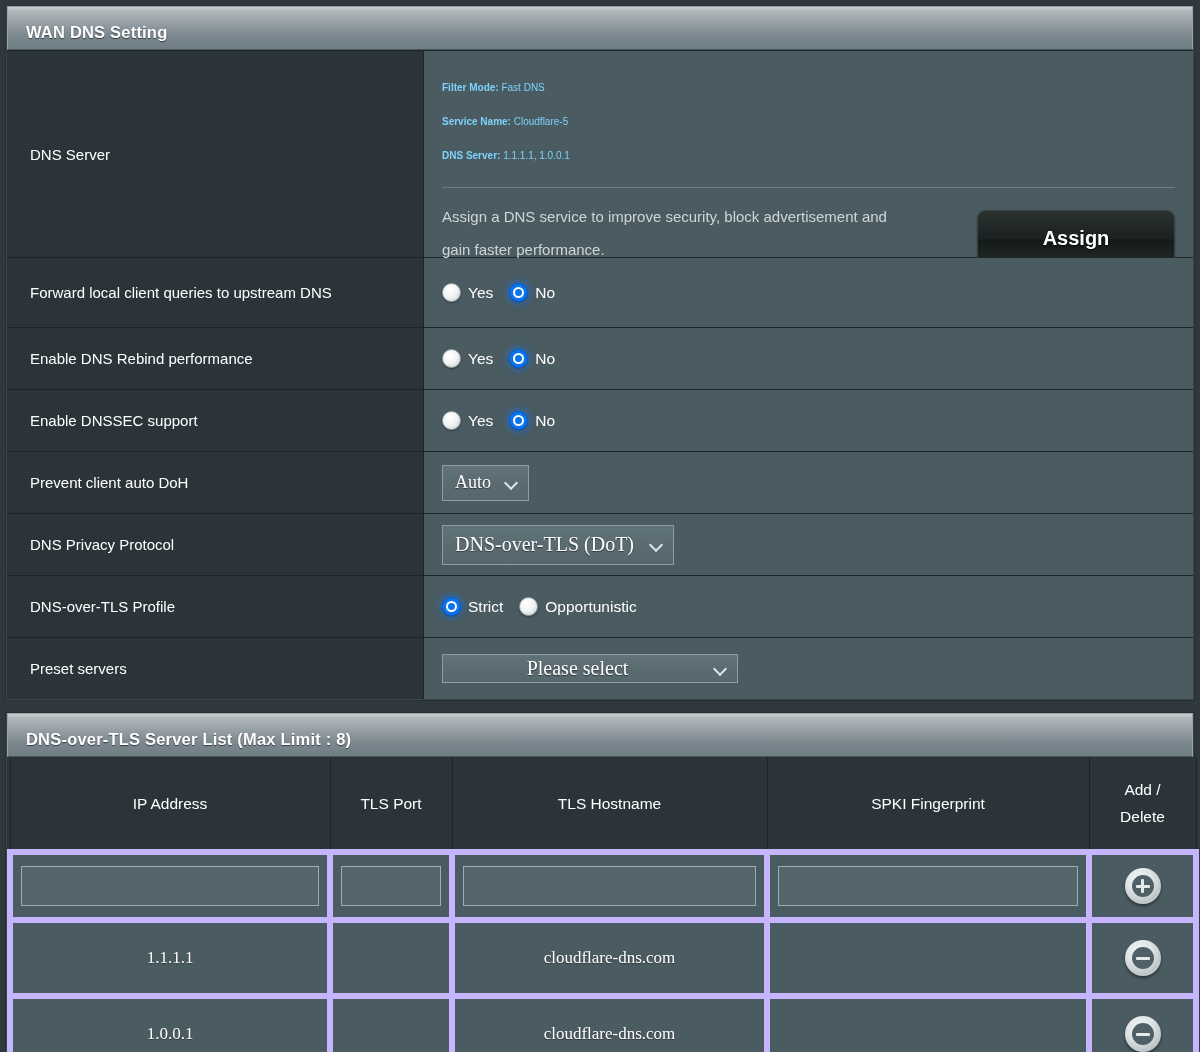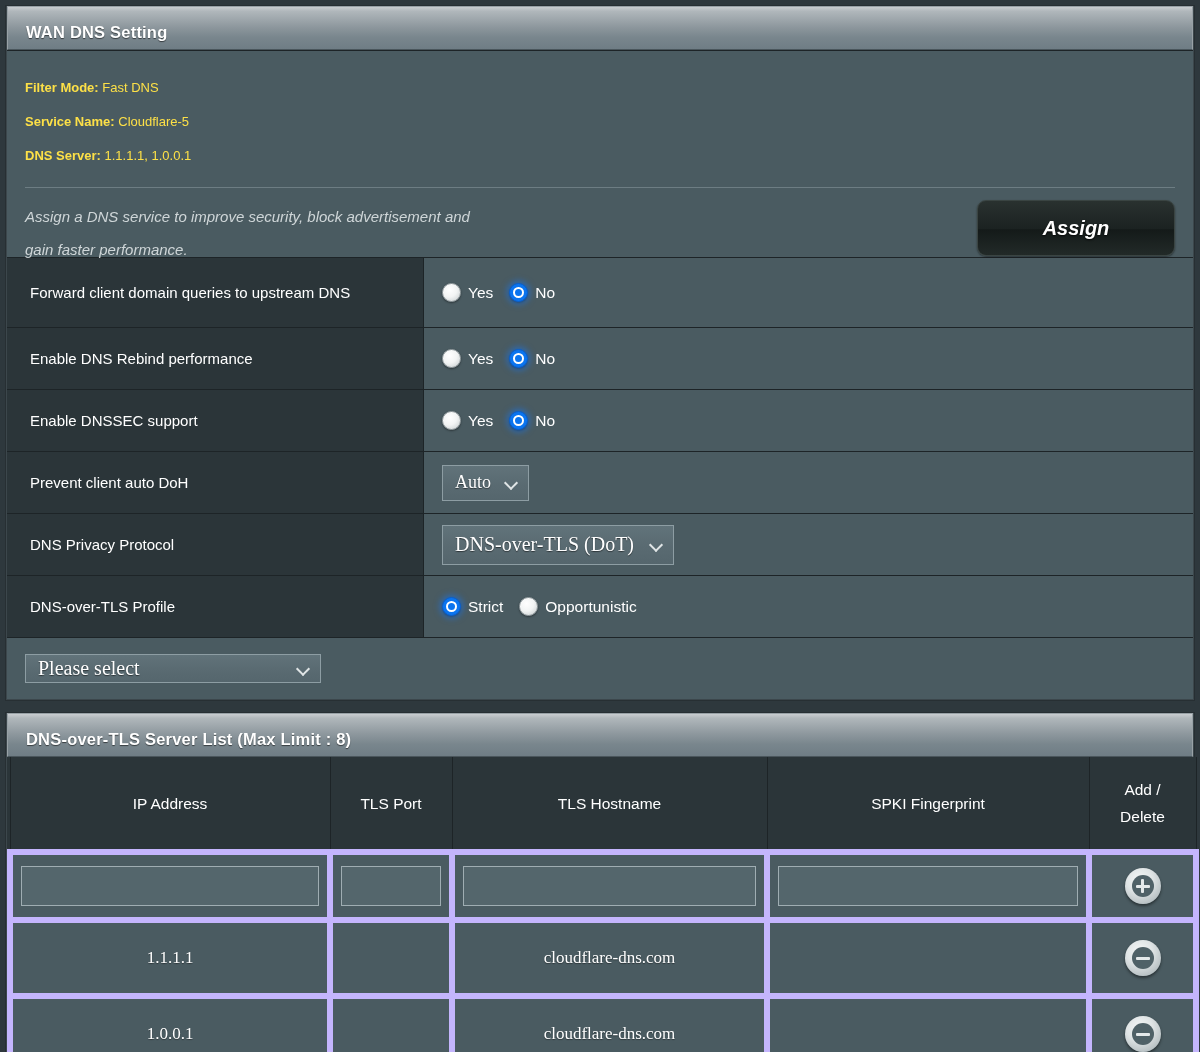--- a/index.html
+++ b/index.html
@@ -54,25 +54,25 @@
     display:flex;align-items:center;
     padding:0 12px 0 18px;
     box-sizing:border-box;
   }
 
   .row-dnsserver{height:207px;}
   .row-dnsserver .flabel{align-items:center;}
   .row-dnsserver .fval{
     display:block;padding:20px 18px 0 18px;
   }
-  .kv{font-size:13px;line-height:34px;color:#fde047;white-space:nowrap;}
+  .kv{font-size:10px;line-height:34px;color:#7dd3fc;white-space:nowrap;}
   .kv b{font-weight:bold;}
   .kv .v{font-weight:normal;}
   .hr{height:1px;background:#6d7d83;margin:14px 0 12px 0;}
-  .assign-wrap{display:flex;align-items:flex-start;justify-content:space-between;font-style:italic;}
+  .assign-wrap{display:flex;align-items:flex-end;justify-content:space-between;}
   .assign-desc{
     font-size:15px;line-height:33px;color:#cfd6d8;max-width:470px;
   }
   .assign-btn{
     width:196px;height:54px;border-radius:9px;
     background:linear-gradient(to bottom,#29312f 0%,#1b2221 52%,#141a19 53%,#222a28 100%);
     border:1px solid #3a4442;
     color:#ffffff;font-size:20px;font-weight:bold;
     display:flex;align-items:center;justify-content:center;
     text-shadow:0 1px 2px rgba(0,0,0,.8);
@@ -115,20 +115,21 @@
     display:inline-flex;align-items:center;justify-content:space-between;
     box-sizing:border-box;
     background:linear-gradient(to bottom,#61737a 0%,#5a6b72 50%,#55666d 100%);
     border:1px solid #8d9da3;
     color:#ffffff;
     font-family:"Liberation Serif", serif;
     font-size:20px;
     padding:0 10px 0 12px;
     cursor:pointer;
     text-shadow:0 1px 1px rgba(0,0,0,.5);
+    text-align:center;
   }
   .sel.small{height:36px;min-width:86px;font-size:18px;}
   .sel.med{height:40px;min-width:232px;}
   .sel.wide{height:29px;width:296px;}
   .chev{
     margin-left:14px;flex:none;
     width:13px;height:13px;position:relative;opacity:.95;
   }
   .chev::before{
     content:"";position:absolute;left:1px;top:2px;
@@ -197,20 +198,21 @@
 </style>
 </head>
 <body>
 
 <div class="page">
 
   <div class="panel">
     <div class="panel-title">WAN DNS Setting</div>
 
     <div class="frow row-dnsserver">
+      <div class="flabel">DNS Server</div>
       <div class="fval">
         <div class="kv">
           <b>Filter Mode:</b>
           <span class="v">Fast DNS</span>
         </div>
         <div class="kv">
           <b>Service Name:</b>
           <span class="v">Cloudflare-5</span>
         </div>
         <div class="kv">
@@ -219,21 +221,21 @@
         </div>
         <div class="hr"></div>
         <div class="assign-wrap">
           <div class="assign-desc">Assign a DNS service to improve security, block advertisement and gain faster performance.</div>
           <div class="assign-btn">Assign</div>
         </div>
       </div>
     </div>
 
     <div class="frow row-h70">
-      <div class="flabel">Forward client domain queries to upstream DNS</div>
+      <div class="flabel">Forward local client queries to upstream DNS</div>
       <div class="fval">
         <div class="radio-group">
           <div class="radio-item">
             <span class="rdot"></span>
             <span class="rlabel">Yes</span>
           </div>
           <div class="radio-item">
             <span class="rdot on"></span>
             <span class="rlabel">No</span>
           </div>
@@ -303,20 +305,21 @@
           </div>
           <div class="radio-item">
             <span class="rdot"></span>
             <span class="rlabel">Opportunistic</span>
           </div>
         </div>
       </div>
     </div>
 
     <div class="frow row-h62">
+      <div class="flabel">Preset servers</div>
       <div class="fval">
         <div class="sel wide">
           <span class="txt">Please select</span>
           <span class="chev"></span>
         </div>
       </div>
     </div>
   </div>
 
   <div class="panel" style="margin-top:13px;">

